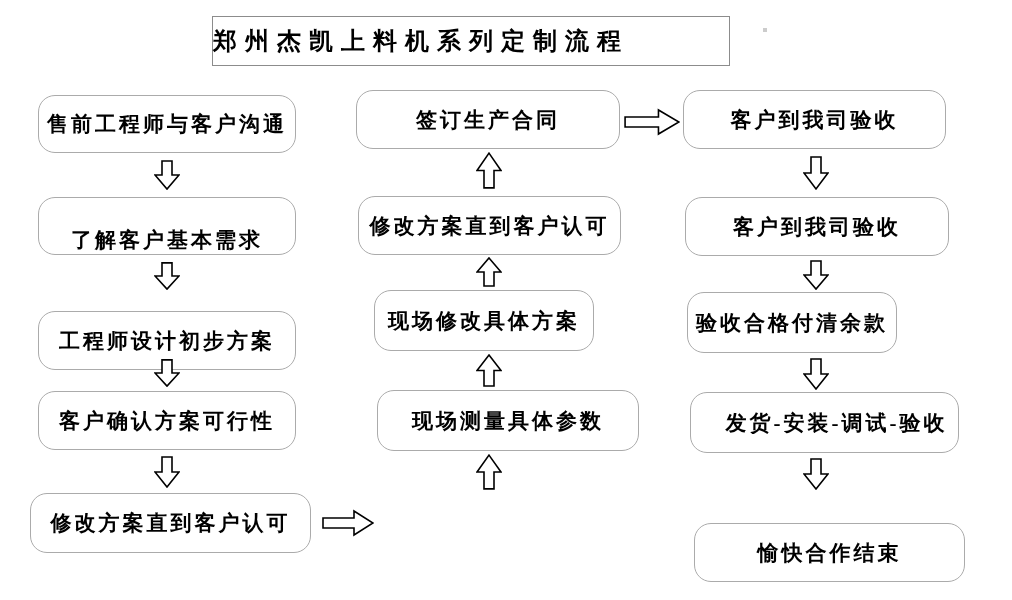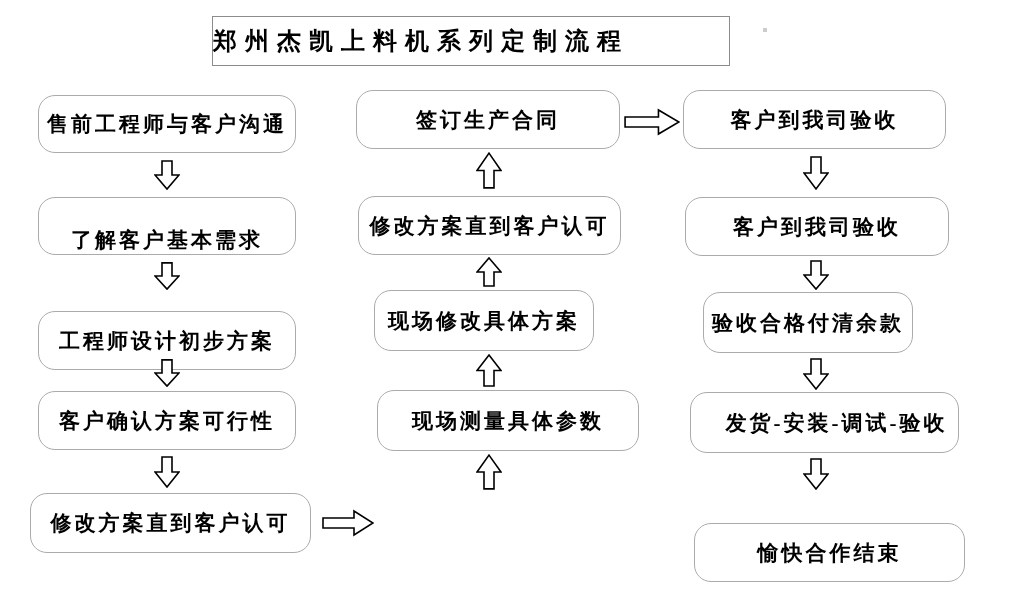--- a/index.html
+++ b/index.html
@@ -53,21 +53,21 @@
   .M3{left:374px;top:290px;width:220px;height:61px;}
   .M4{left:377px;top:390px;width:262px;height:61px;}
   .M5{left:377px;top:492px;width:266px;height:59px;}
   .MA1{left:476px;top:152px;width:26px;height:37px;}
   .MA2{left:476px;top:257px;width:26px;height:30px;}
   .MA3{left:476px;top:354px;width:26px;height:33px;}
   .MA4{left:476px;top:454px;width:26px;height:36px;}
   
   .R1{left:683px;top:90px;width:263px;height:59px;}
   .R2{left:685px;top:197px;width:264px;height:59px;}
-  .R3{left:687px;top:292px;width:210px;height:61px;margin-left:16px;}
+  .R3{left:687px;top:292px;width:210px;height:61px;}
   .R4{left:690px;top:392px;width:269px;height:61px;padding-left:24px;}
   .R5{left:694px;top:492px;width:271px;height:59px;margin-top:31px;}
   .RA1{left:803px;top:156px;width:26px;height:34px;}
   .RA2{left:803px;top:260px;width:26px;height:30px;}
   .RA3{left:803px;top:358px;width:26px;height:32px;}
   .RA4{left:803px;top:458px;width:26px;height:32px;}
   
   .HA1{left:322px;top:509px;width:52px;height:28px;}
   .HA2{left:624px;top:108px;width:56px;height:28px;}
 </style>

